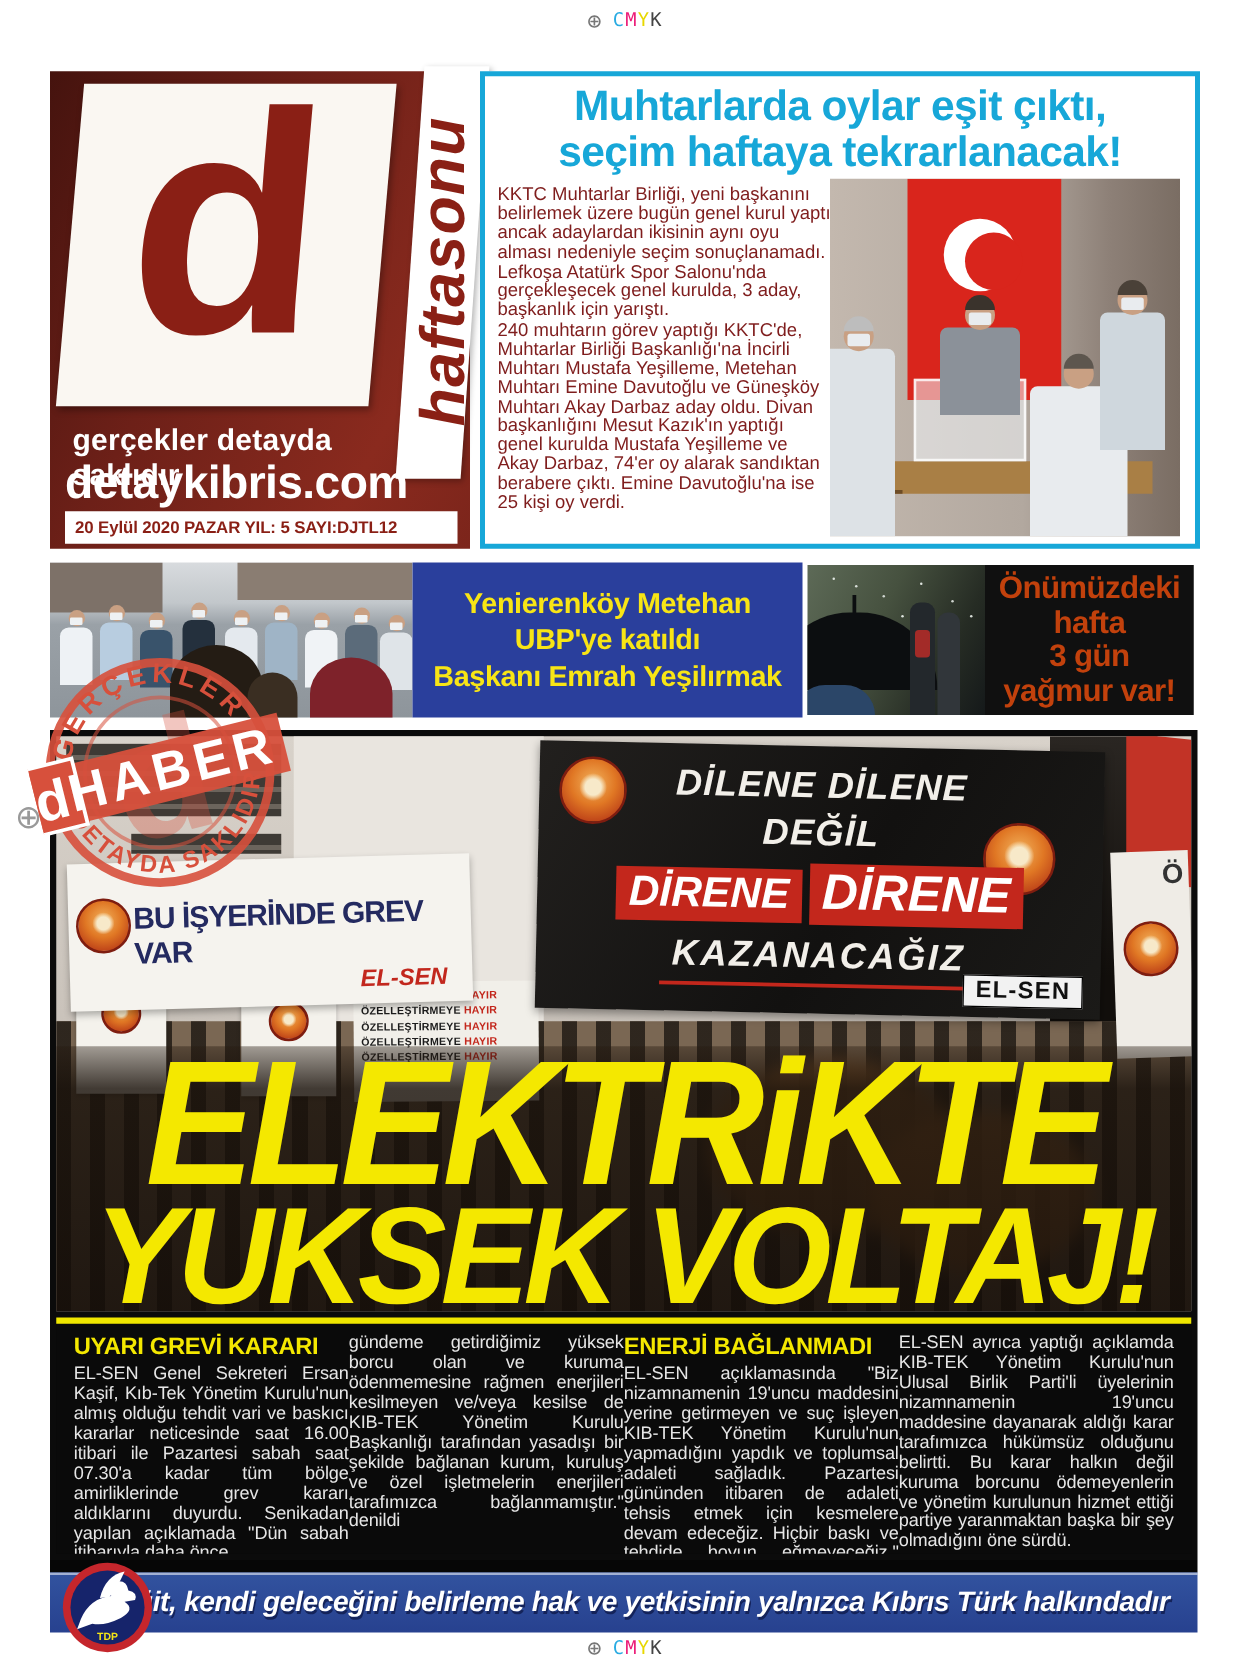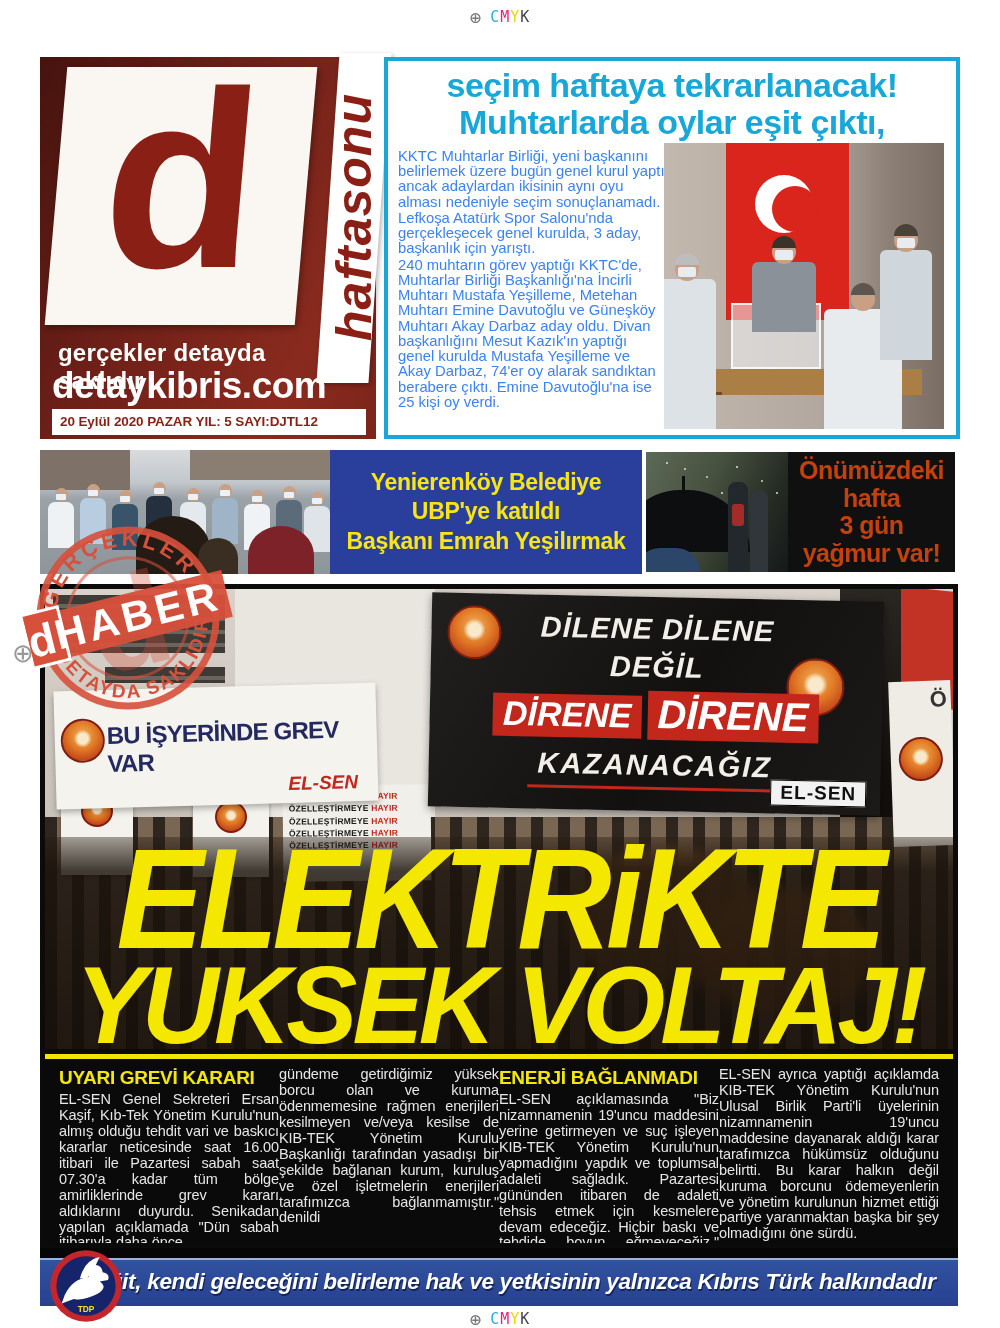--- a/index.html
+++ b/index.html
@@ -33,21 +33,21 @@
   .mast-datebar{position:absolute;left:12px;top:352px;width:314px;height:26px;background:#ffffff;
                 color:#8a1f15;font-weight:bold;font-size:13.5px;line-height:26px;padding-left:8px;
                 box-sizing:border-box;letter-spacing:-.1px;}
 
   
   .topbox{left:384px;top:57px;width:576px;height:382px;background:#fff;
           border:4px solid #17a7d8;box-sizing:border-box;}
   .tophead{position:absolute;left:0;top:6px;width:100%;text-align:center;color:#17a7d8;
            font-weight:bold;font-size:34px;line-height:1.08;letter-spacing:-.5px;}
   .topbody{position:absolute;left:10px;top:88px;width:268px;height:278px;overflow:hidden;
-           font-size:14.8px;line-height:1.03;color:#3b82f6;text-align:left;}
+           font-size:14.8px;line-height:1.03;color:#7f1d1d;text-align:left;}
   .topbody p{margin:0 0 1px 0;}
   
   .topphoto{position:absolute;right:12px;top:82px;width:280px;height:286px;overflow:hidden;
             background:linear-gradient(90deg,#c3b8ae 0%,#b2a89f 55%,#8d8077 80%,#7a6d63 100%);}
   .flag{position:absolute;left:22%;top:0;width:44%;height:62%;background:#d9251c;}
   .flag .c1{position:absolute;left:24%;top:18%;width:58px;height:58px;border-radius:50%;background:#fff;}
   .flag .c2{position:absolute;left:38%;top:24%;width:46px;height:46px;border-radius:50%;background:#d9251c;}
   .tbl{position:absolute;left:8%;bottom:12%;width:84%;height:9%;background:#a97f45;}
   .tbl-leg{position:absolute;bottom:0;width:7px;height:12%;background:#6d4c26;}
   .ballot{position:absolute;left:24%;bottom:21%;width:86px;height:62px;background:rgba(240,244,248,.55);
@@ -180,22 +180,22 @@
     </div>
     <div class="mast-strip"></div>
     <div class="mast-edition">haftasonu</div>
     <div class="mast-slogan">gerçekler detayda saklıdır</div>
     <div class="mast-site">detaykibris.com</div>
     <div class="mast-datebar">20  Eylül 2020 PAZAR  YIL: 5   SAYI:DJTL12</div>
   </div>
 
   <div class="abs topbox">
     <div class="tophead">
+      <div>Muhtarlarda oylar eşit çıktı,</div>
       <div>seçim haftaya tekrarlanacak!</div>
-      <div>Muhtarlarda oylar eşit çıktı,</div>
     </div>
     <div class="topbody">
       <p>KKTC Muhtarlar Birliği, yeni başkanını belirlemek üzere bugün genel kurul yaptı ancak adaylardan ikisinin aynı oyu alması nedeniyle seçim sonuçlanamadı.</p>
       <p>Lefkoşa Atatürk Spor Salonu'nda gerçekleşecek genel kurulda, 3 aday, başkanlık için yarıştı.</p>
       <p>240 muhtarın görev yaptığı KKTC'de, Muhtarlar Birliği Başkanlığı'na İncirli Muhtarı Mustafa Yeşilleme, Metehan Muhtarı Emine Davutoğlu ve Güneşköy Muhtarı Akay Darbaz aday oldu. Divan başkanlığını Mesut Kazık'ın yaptığı genel kurulda Mustafa Yeşilleme ve Akay Darbaz, 74'er oy alarak sandıktan berabere çıktı. Emine Davutoğlu'na ise 25 kişi oy verdi.</p>
     </div>
     <div class="topphoto">
       <div class="flag">
         <div class="c1"></div>
           <div class="c2"></div>
@@ -274,21 +274,21 @@
         <div class="p-head"></div>
         <div class="p-mask"></div>
         <div class="p-torso" style="background:#dfe4e8;"></div>
       </div>
     <div class="fg-sil" style="left:96px;bottom:-8px;width:74px;height:66px;background:#241c14;"></div>
     <div class="fg-sil" style="left:158px;bottom:-4px;width:40px;height:40px;background:#3a2e22;"></div>
     <div class="fg-sil" style="left:208px;bottom:-10px;width:66px;height:58px;background:#7e222a;"></div>
   </div>
 
   <div class="abs bluebox">
-    <div>Yenierenköy Belediye</div>
+    <div>Yenierenköy Metehan</div>
     <div>UBP'ye katıldı</div>
     <div>Başkanı Emrah Yeşilırmak</div>
   </div>
 
   <div class="abs rain">
     <div class="raindots"></div>
     <div class="umbrella"></div>
     <div class="umb-tip"></div>
     <div class="umb-person"></div>
     <div class="walker" style="left:82px;top:30px;width:20px;height:90px;background:#23282c;"></div>

